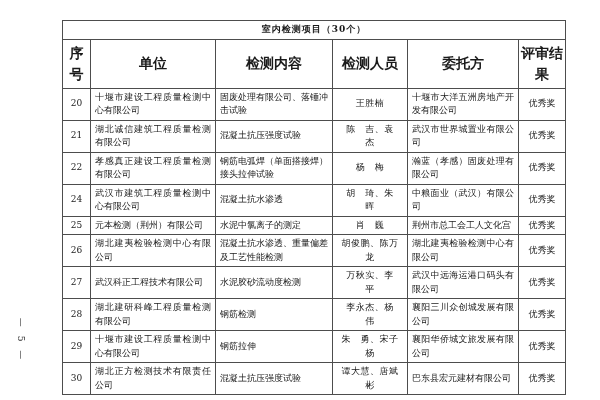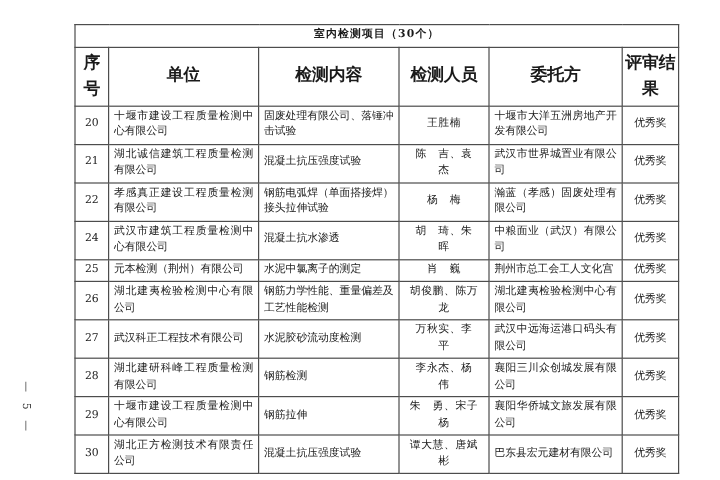--- a/index.html
+++ b/index.html
@@ -104,21 +104,21 @@
         <td class="c-no">25</td>
         <td class="c-unit">元本检测（荆州）有限公司</td>
         <td class="c-content">水泥中氯离子的测定</td>
         <td class="c-personnel">肖　巍</td>
         <td class="c-client">荆州市总工会工人文化宫</td>
         <td class="c-result">优秀奖</td>
       </tr>
         <tr style="">
         <td class="c-no">26</td>
         <td class="c-unit">湖北建夷检验检测中心有限公司</td>
-        <td class="c-content">钢筋力学性能、重量偏差及工艺性能检测</td>
+        <td class="c-content">混凝土抗水渗透、重量偏差及工艺性能检测</td>
         <td class="c-personnel">胡俊鹏、陈万龙</td>
         <td class="c-client">湖北建夷检验检测中心有限公司</td>
         <td class="c-result">优秀奖</td>
       </tr>
         <tr style="">
         <td class="c-no">27</td>
         <td class="c-unit">武汉科正工程技术有限公司</td>
         <td class="c-content">水泥胶砂流动度检测</td>
         <td class="c-personnel">万秋实、李　平</td>
         <td class="c-client">武汉中远海运港口码头有限公司</td>

